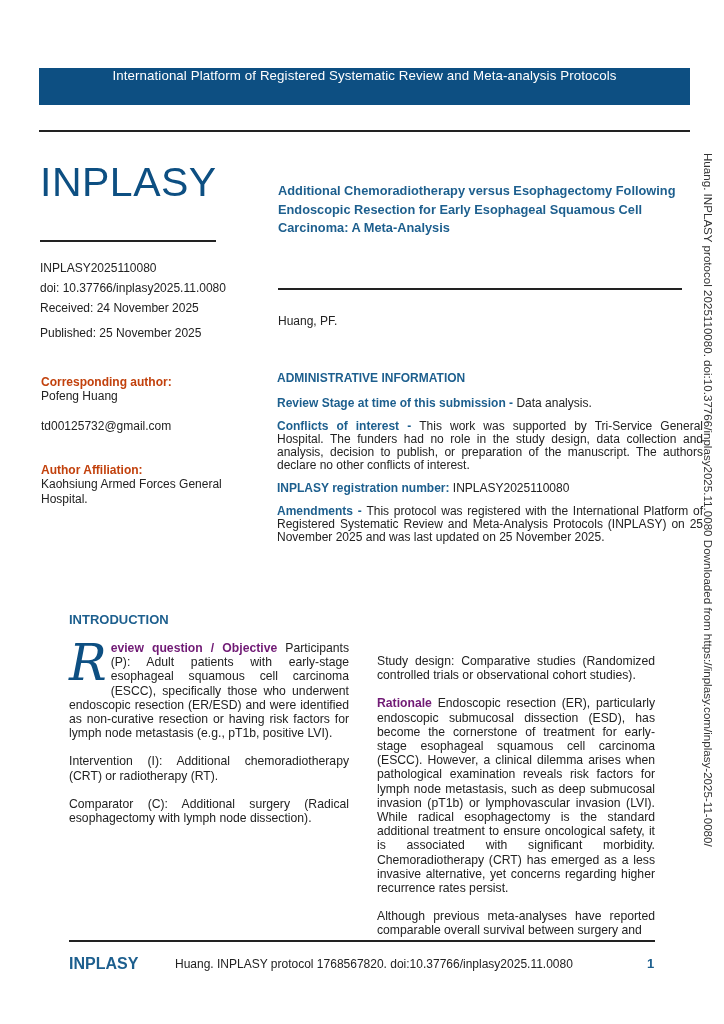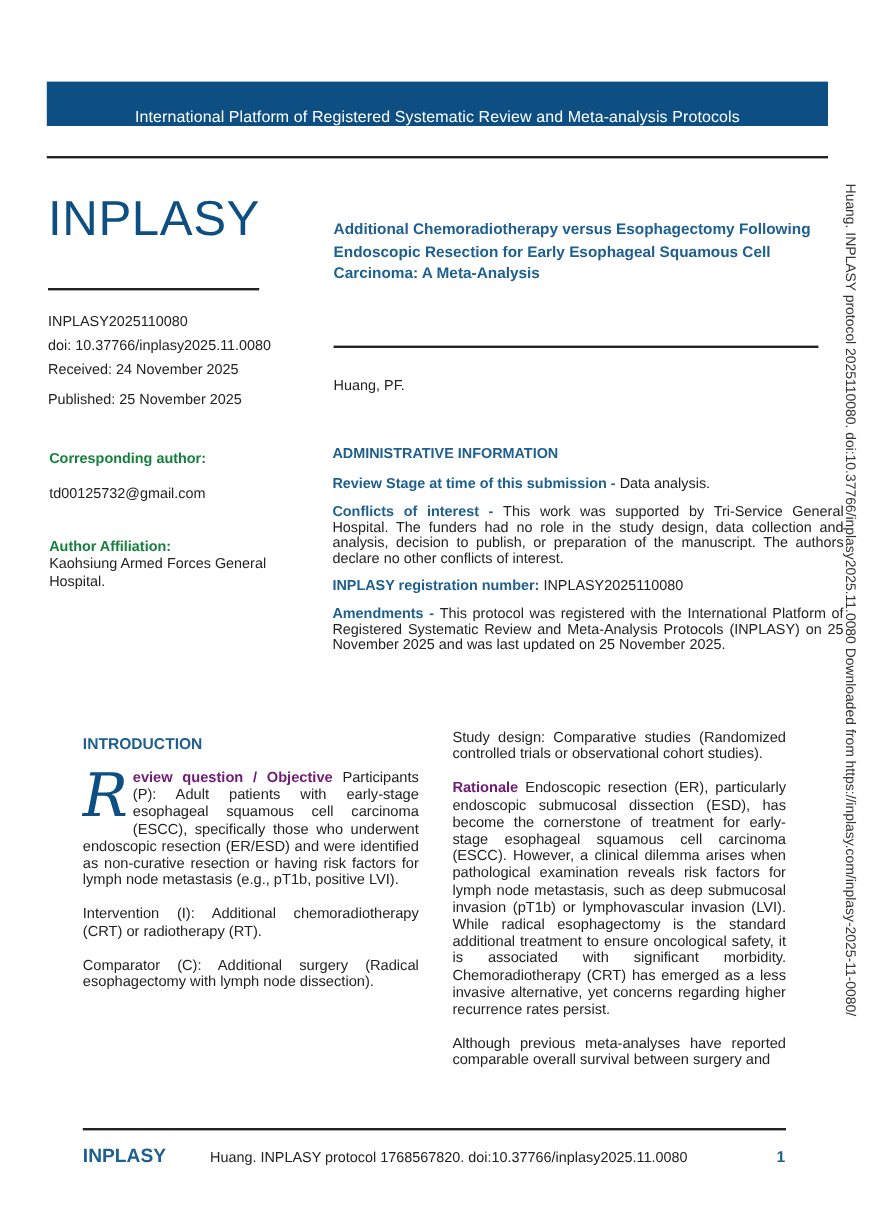--- a/index.html
+++ b/index.html
@@ -5,35 +5,35 @@
   html, body { margin: 0; padding: 0; }
   body {
     width: 724px; height: 1024px; position: relative; overflow: hidden;
     background: #ffffff; color: #222;
     font-family: "Liberation Sans", sans-serif;
   }
   .abs { position: absolute; }
   .banner {
     left: 39px; top: 68px; width: 651px; height: 37px;
     background: #0d4f82; color: #fff;
-    display: flex; align-items: flex-end; justify-content: center;
+    display: flex; align-items: flex-start; justify-content: center;
     font-size: 13.3px; letter-spacing: 0.1px;
   }
   .rule { background: #222; height: 2px; }
   .logo {
     left: 40px; top: 162px; font-size: 41px; color: #0d4f82;
     letter-spacing: 0.5px; line-height: 1;
   }
   .meta-line { left: 40px; font-size: 12px; color: #222; }
   .title {
     left: 278px; top: 182px; width: 400px; color: #1d5f8e;
     font-weight: bold; font-size: 12.8px; line-height: 18.5px;
   }
   .authors { left: 278px; top: 314px; font-size: 12px; }
-  .side-label { color: #15803d; font-weight: bold; font-size: 12px; }
+  .side-label { color: #c2410c; font-weight: bold; font-size: 12px; }
   .side-text { font-size: 12px; line-height: 15px; }
   .admin {
     left: 277px; top: 372px; width: 426px; font-size: 12px; line-height: 13px;
     text-align: justify;
   }
   .admin p { margin: 0 0 10px 0; }
   .admin .hd { color: #1d5f8e; font-weight: bold; }
   .admin .head { color: #1d5f8e; font-weight: bold; font-size: 12px; margin-bottom: 12px; }
   .intro-head {
     left: 69px; top: 612px; color: #1d5f8e; font-weight: bold; font-size: 13px;
@@ -73,20 +73,21 @@
 <div class="abs meta-line" style="top:281px;">doi: 10.37766/inplasy2025.11.0080</div>
 <div class="abs meta-line" style="top:301px;">Received: 24 November 2025</div>
 <div class="abs meta-line" style="top:326px;">Published: 25 November 2025</div>
 
 <div class="abs title">Additional Chemoradiotherapy versus Esophagectomy Following Endoscopic Resection for Early Esophageal Squamous Cell Carcinoma: A Meta-Analysis</div>
 <div class="abs rule" style="left:278px; top:288px; width:404px; height:1.5px;"></div>
 <div class="abs authors">Huang, PF.</div>
 
 <div class="abs" style="left:41px; top:375px; width:210px;">
   <div class="side-label">Corresponding author:</div>
+  <div class="side-text">Pofeng Huang</div>
   <div class="side-text" style="margin-top:15px;">td00125732@gmail.com</div>
   <div class="side-label" style="margin-top:29px;">Author Affiliation:</div>
   <div class="side-text">Kaohsiung Armed Forces General Hospital.</div>
 </div>
 
 <div class="abs admin">
   <div class="head">ADMINISTRATIVE INFORMATION</div>
   <p><span class="hd">Review Stage at time of this submission - </span><span>Data analysis.</span></p>
   <p><span class="hd">Conflicts of interest - </span><span>This work was supported by Tri-Service General Hospital. The funders had no role in the study design, data collection and analysis, decision to publish, or preparation of the manuscript. The authors declare no other conflicts of interest.</span></p>
   <p><span class="hd">INPLASY registration number: </span><span>INPLASY2025110080</span></p>
@@ -94,21 +95,21 @@
 </div>
 
 <div class="abs intro-head">INTRODUCTION</div>
 
 <div class="abs col" style="left:69px; top:641px; width:280px;">
   <p><span class="dropcap">R</span><span class="hd">eview question / Objective</span><span> Participants (P): Adult patients with early-stage esophageal squamous cell carcinoma (ESCC), specifically those who underwent endoscopic resection (ER/ESD) and were identified as non-curative resection or having risk factors for lymph node metastasis (e.g., pT1b, positive LVI).</span></p>
   <p>Intervention (I): Additional chemoradiotherapy (CRT) or radiotherapy (RT).</p>
   <p>Comparator (C): Additional surgery (Radical esophagectomy with lymph node dissection).</p>
 </div>
 
-<div class="abs col" style="left:377px; top:607px; width:278px;">
+<div class="abs col" style="left:377px; top:654px; width:278px;">
   <p>Study design: Comparative studies (Randomized controlled trials or observational cohort studies).</p>
   <p><span class="hd">Rationale</span><span> Endoscopic resection (ER), particularly endoscopic submucosal dissection (ESD), has become the cornerstone of treatment for early-stage esophageal squamous cell carcinoma (ESCC). However, a clinical dilemma arises when pathological examination reveals risk factors for lymph node metastasis, such as deep submucosal invasion (pT1b) or lymphovascular invasion (LVI). While radical esophagectomy is the standard additional treatment to ensure oncological safety, it is associated with significant morbidity. Chemoradiotherapy (CRT) has emerged as a less invasive alternative, yet concerns regarding higher recurrence rates persist.</span></p>
   <p>Although previous meta-analyses have reported comparable overall survival between surgery and</p>
 </div>
 
 <div class="abs rule" style="left:69px; top:940px; width:586px; height:1.5px;"></div>
 <div class="abs footer-logo">INPLASY</div>
 <div class="abs footer-text">Huang. INPLASY protocol 1768567820. doi:10.37766/inplasy2025.11.0080</div>
 <div class="abs footer-page">1</div>
 

